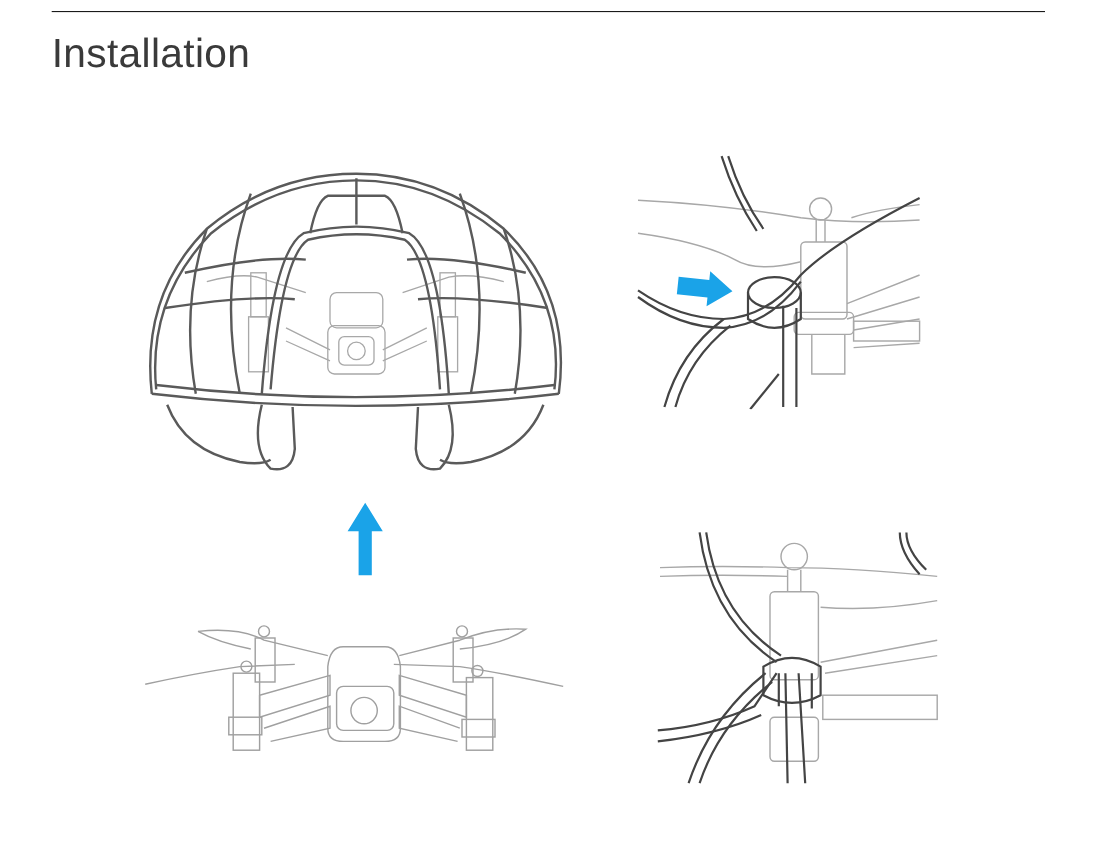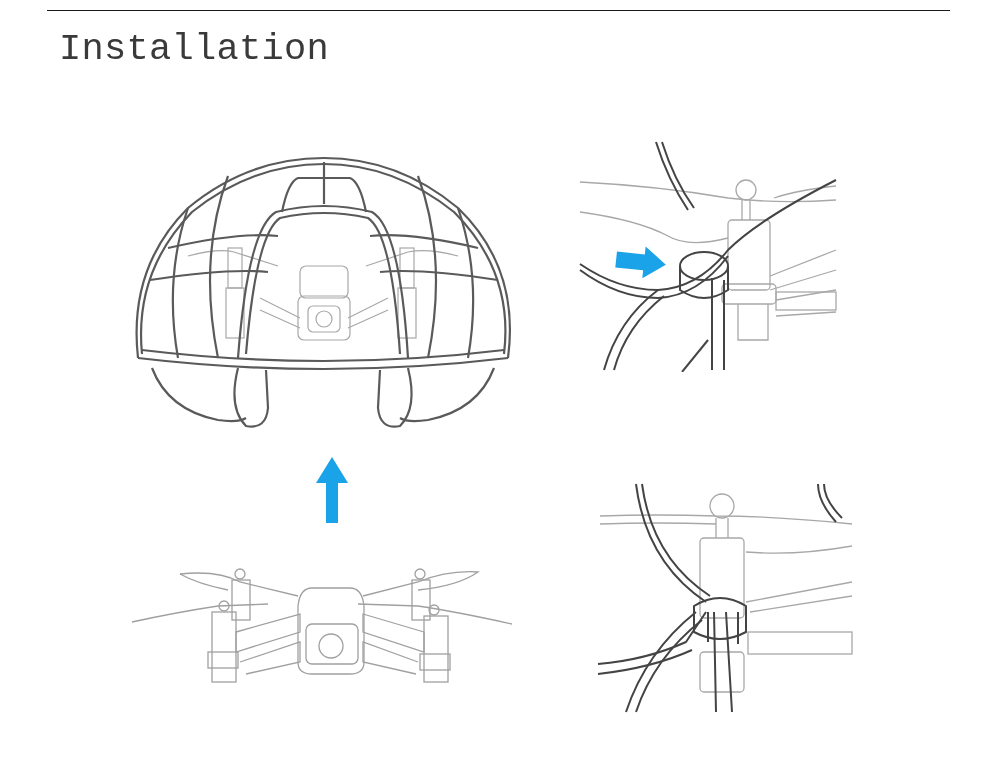--- a/index.html
+++ b/index.html
@@ -1,18 +1,18 @@
 <!DOCTYPE html>
 <html><head>
 <meta charset="utf-8">
 <style>
   html, body { margin: 0; padding: 0; background: #ffffff; }
   body { width: 1000px; height: 768px; position: relative; overflow: hidden; font-family: "DejaVu Sans", sans-serif; }
   .rule { position: absolute; left: 47px; top: 10px; width: 903px; height: 1px; background: #1a1a1a; }
-  .title { position: absolute; left: 47px; top: 28px; font-family: Liberation Mono, monospace; font-weight: 200; font-size: 37px; color: #3a3a3a; letter-spacing: 0.3px; margin-left: 12px; }
+  .title { position: absolute; left: 47px; top: 28px; font-family: Liberation Sans, sans-serif; font-weight: 200; font-size: 37px; color: #3a3a3a; letter-spacing: 0.3px; }
   .fig { position: absolute; }
   svg { display: block; }
 </style>
 </head>
 <body>
 
 <div class="rule"></div>
 <div class="title">Installation</div>
 
 <div class="fig" style="left:128px;top:148px;width:390px;height:285px;">

